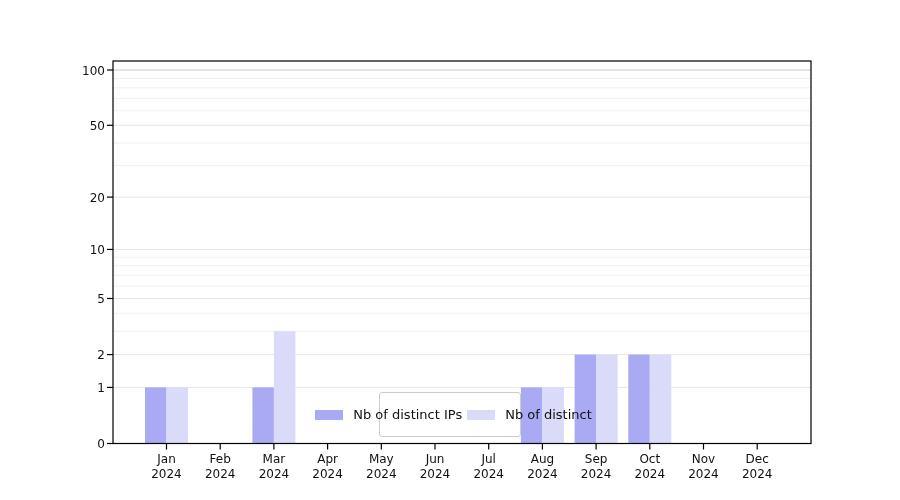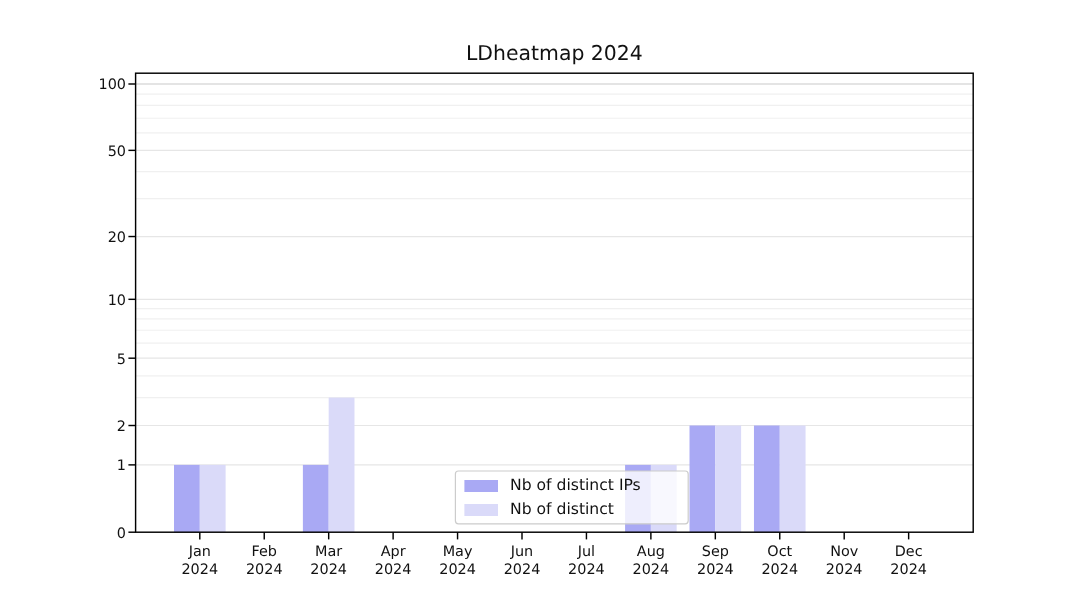--- a/index.html
+++ b/index.html
@@ -6,34 +6,33 @@
   .figure{
     position:relative;width:900px;height:500px;background:#ffffff;
     font-family:"DejaVu Sans","Liberation Sans",sans-serif;overflow:hidden;
   }
   .title{
     position:absolute;left:113px;width:698px;top:35px;height:22px;
     text-align:center;font-size:17px;color:#111111;
   }
   svg{position:absolute;left:0;top:0;}
   .legend{
-    position:absolute;left:379px;top:392px;width:195px;height:45px;
+    position:absolute;left:379px;top:392px;width:142px;height:45px;
     background:rgba(255,255,255,0.8);border:1px solid #cccccc;border-radius:3px;
-    box-sizing:border-box;display:flex;flex-direction:column;justify-content:center;
+    box-sizing:border-box;display:flex;flex-direction:row;justify-content:center;
     gap:5px;padding-left:7px;z-index:5;
   }
   .legend-row{display:flex;align-items:center;gap:10px;}
   .swatch{display:inline-block;width:28px;height:10px;}
   .legend-label{font-size:13px;color:#111111;white-space:nowrap;}
 </style>
 </head>
 <body>
 
 <div class="figure">
-  <div class="title">LDheatmap 2024</div>
   <svg id="plot" width="900" height="500">
       <g>
         <line x1="113" x2="811" y1="331.3077090319051" y2="331.3077090319051" stroke="#f0f0f0" stroke-width="1"></line>
         <line x1="113" x2="811" y1="313.24878378570133" y2="313.24878378570133" stroke="#f0f0f0" stroke-width="1"></line>
         <line x1="113" x2="811" y1="286.01820986689995" y2="286.01820986689995" stroke="#f0f0f0" stroke-width="1"></line>
         <line x1="113" x2="811" y1="275.2115635478576" y2="275.2115635478576" stroke="#f0f0f0" stroke-width="1"></line>
         <line x1="113" x2="811" y1="265.6794259455727" y2="265.6794259455727" stroke="#f0f0f0" stroke-width="1"></line>
         <line x1="113" x2="811" y1="257.15263830165395" y2="257.15263830165395" stroke="#f0f0f0" stroke-width="1"></line>
         <line x1="113" x2="811" y1="165.5886830160067" y2="165.5886830160067" stroke="#f0f0f0" stroke-width="1"></line>
         <line x1="113" x2="811" y1="142.9619833105939" y2="142.9619833105939" stroke="#f0f0f0" stroke-width="1"></line>

